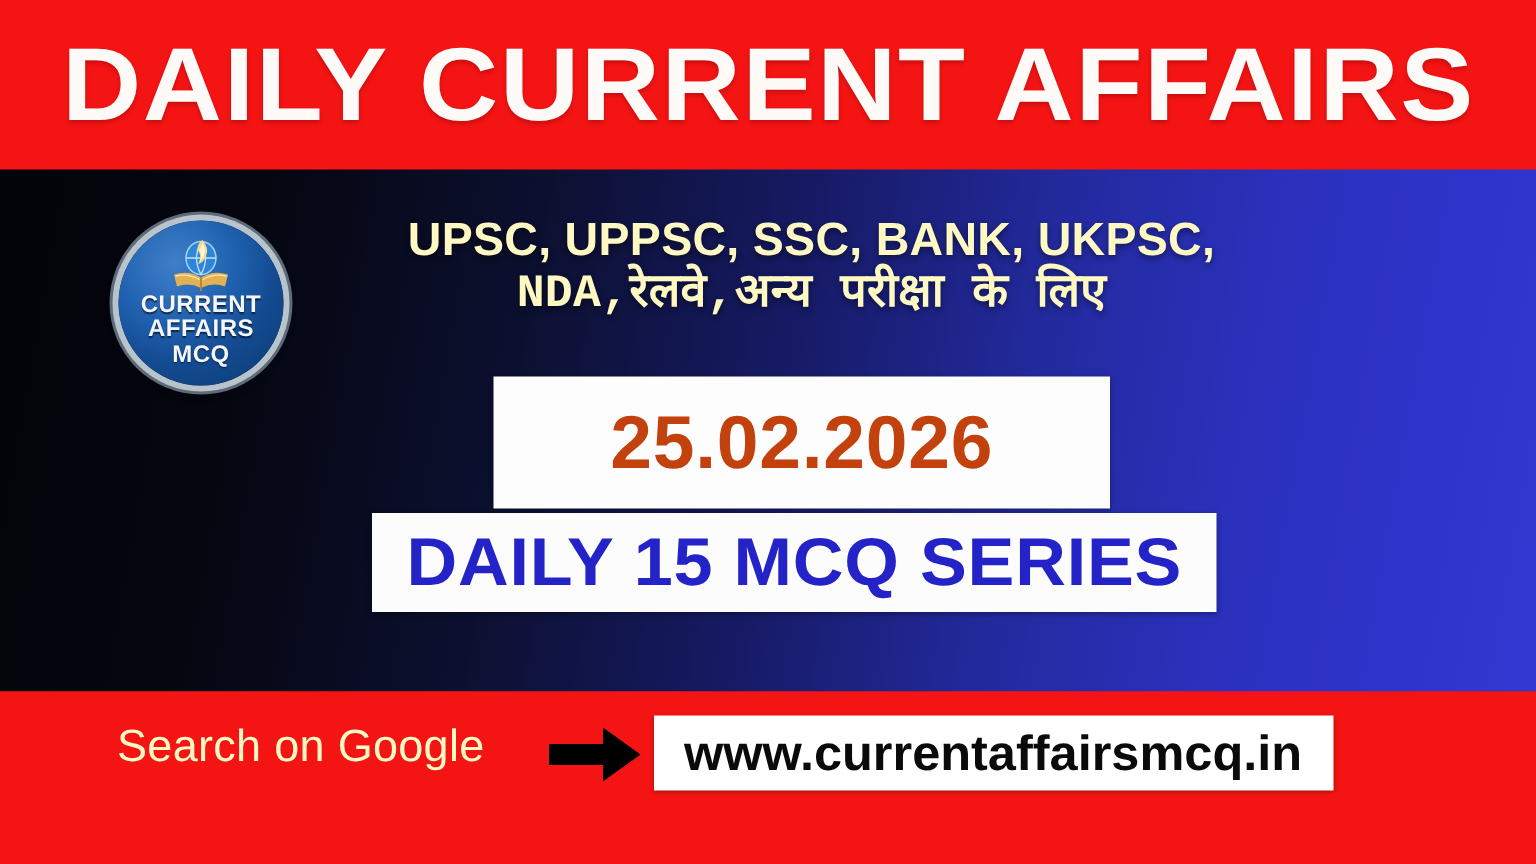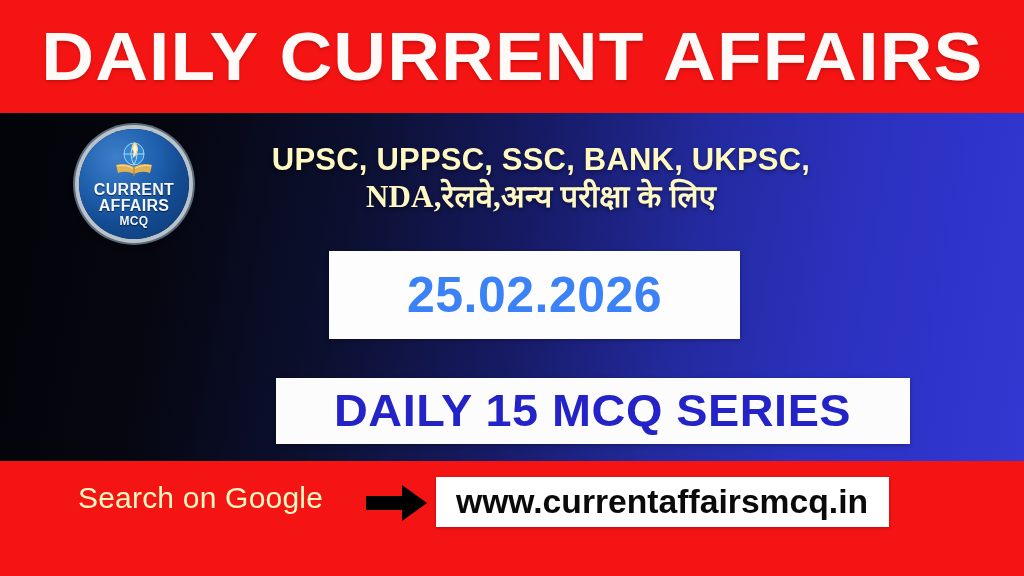--- a/index.html
+++ b/index.html
@@ -60,21 +60,21 @@
         #232a9e 66%,
         #2b31bd 80%,
         #2f34cc 92%,
         #3338d2 100%);
     overflow: hidden;
   }
 
   
   .logo-badge {
     position: absolute;
-    left: 79px; top: 129px;
+    left: 79px; top: 147px;
     width: 110px; height: 110px;
     border-radius: 50%;
     background:
       radial-gradient(circle at 34% 26%, #3f7fc9 0%, #1f60ae 38%, #134a90 62%, #0d3a73 100%);
     box-shadow:
       0 0 0 4px #b9c3cc,
       0 0 0 6px #5d6a78,
       0 3px 8px rgba(0,0,0,.55);
     display: flex;
     flex-direction: column;
@@ -97,71 +97,70 @@
     color: #f3f6fa;
     font-family: "Liberation Sans Narrow", "Liberation Sans", sans-serif;
     font-weight: bold;
     line-height: 1.02;
     letter-spacing: .3px;
     text-shadow: 0 1px 1px rgba(0,0,0,.6);
     z-index: 2;
   }
   .logo-line.l1 { font-size: 16px; margin-top: 2px; }
   .logo-line.l2 { font-size: 16px; }
-  .logo-line.l3 { font-size: 12px; }
+  .logo-line.l3 { font-size: 16px; }
 
   
   .exam-block {
     position: absolute;
     left: 229px;
     top: 142px;
     width: 624px;
     text-align: center;
     color: #fef9c3;
     font-weight: bold;
     line-height: 1.18;
     text-shadow: 0 2px 4px rgba(0,0,0,.45);
   }
   .exam-line-1 { font-size: 31px; letter-spacing: .2px; }
   .exam-line-2 {
     font-size: 31px;
     letter-spacing: .2px;
-    font-family: Liberation Serif, serif;
+    font-family: Liberation Mono, monospace;
   }
 
   
   .date-box {
     position: absolute;
     left: 329px; top: 251px;
     width: 411px; height: 88px;
     background: #fdfdfd;
     display: flex;
     align-items: center;
     justify-content: center;
     box-shadow: 0 1px 4px rgba(0,0,0,.35);
   }
   .date-text {
-    color: #3b82f6;
+    color: #c2410c;
     font-size: 50px;
     font-weight: bold;
     letter-spacing: 0.5px;
     font-family: "Liberation Sans", sans-serif;
   }
 
   
   .mcq-box {
     position: absolute;
-    left: 248px; top: 378px;
-    width: 634px; height: 66px;
+    left: 248px; top: 342px;
+    width: 563px; height: 66px;
     background: #fcfcfc;
     display: flex;
     align-items: center;
     justify-content: center;
     box-shadow: 0 1px 4px rgba(0,0,0,.35);
-    margin-left: 28px;
   }
   .mcq-text {
     color: #2323c8;
     font-family: "Liberation Sans Narrow", "Liberation Sans", sans-serif;
     font-size: 45px;
     font-weight: bold;
     letter-spacing: .5px;
     transform: scaleX(1.04);
     white-space: nowrap;
   }

